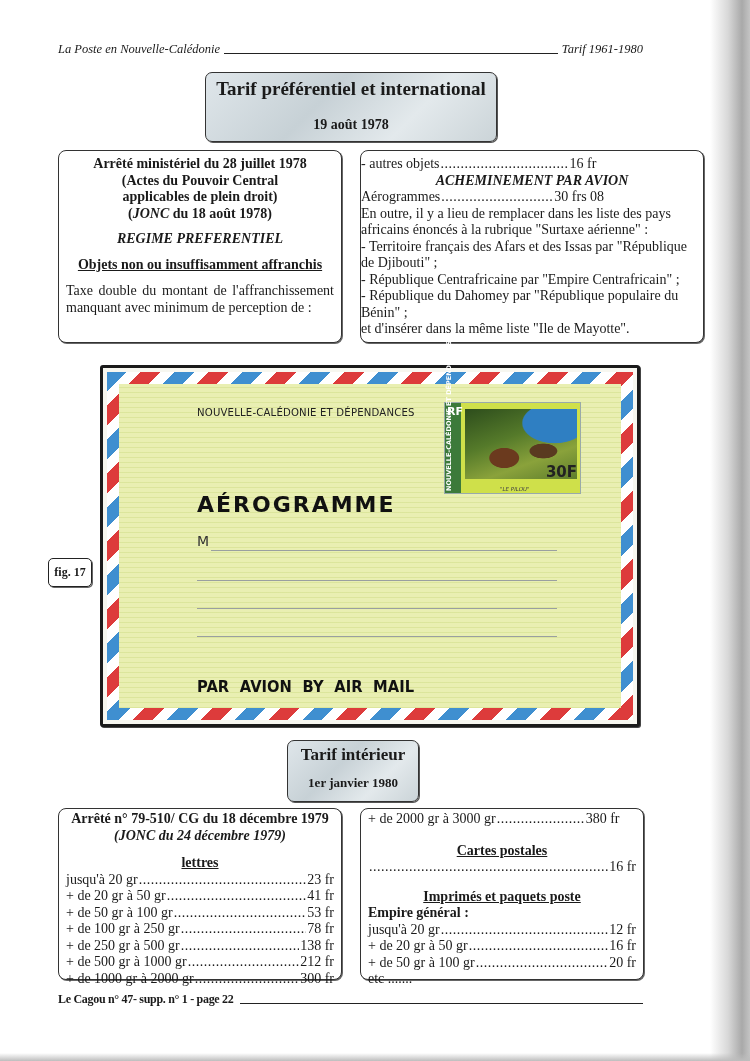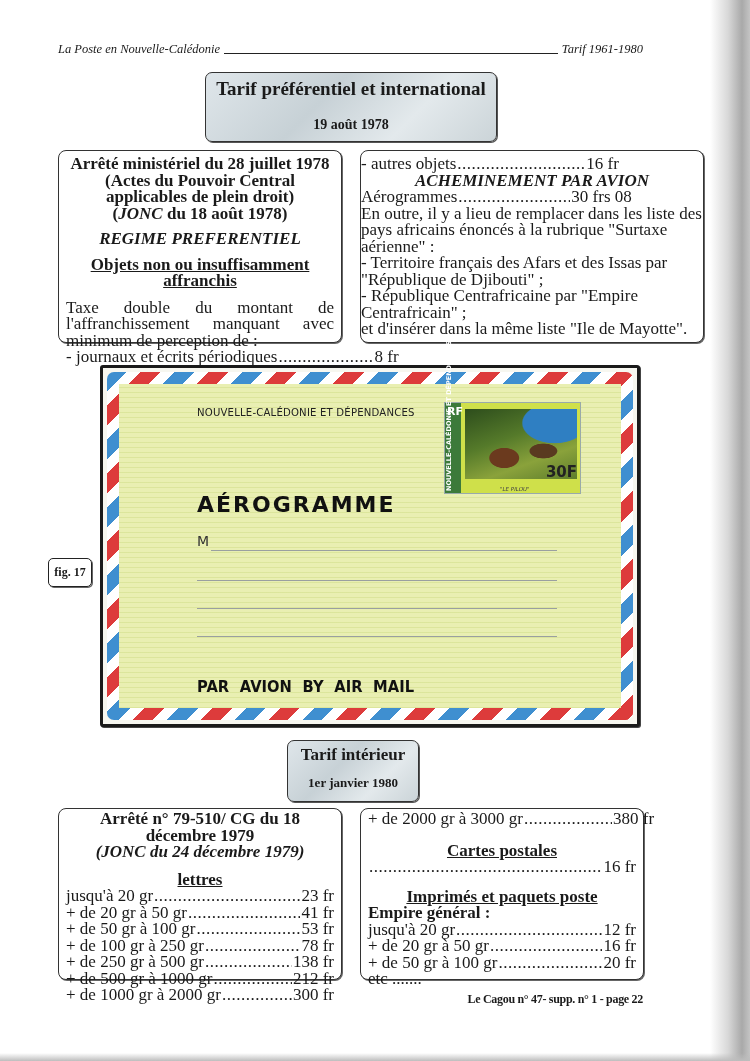--- a/index.html
+++ b/index.html
@@ -25,41 +25,40 @@
       position: absolute; border: 1.5px solid #333; border-radius: 7px;
       background: linear-gradient(135deg, #dfe6ea 0%, #c7d1d6 40%, #e3e9ec 70%, #cbd4d8 100%);
       box-shadow: 1px 1px 0 #555;
       text-align: center; font-weight: bold;
     }
     .title-box .t1 { font-size: 19px; }
     .title-box .t2 { font-size: 14px; }
     .box {
       position: absolute; border: 1.5px solid #333; border-radius: 8px;
       box-shadow: 1px 1px 0 #666; background: #fff;
-      font-size: 17px; line-height: 16.5px; box-sizing: border-box;
+      font-size: 14px; line-height: 16.5px; box-sizing: border-box;
     }
     .center { text-align: center; }
     .b { font-weight: bold; }
     .i { font-style: italic; }
     .u { text-decoration: underline; }
     .row { display: flex; align-items: baseline; white-space: nowrap; }
     .row .dots { flex: 1; overflow: hidden; margin: 0 1px; }
     .row .dots::before { content: "......................................................................................................................................................"; letter-spacing: 0.5px; }
     .justify { text-align: justify; }
     
     .env-frame {
       position: absolute; left: 100px; top: 365px; width: 540px; height: 362px;
       border: 3px solid #1a1a1a; border-radius: 3px; box-sizing: border-box;
       box-shadow: 1px 1px 0 #444; background: #f7f7f0; padding: 4px;
     }
     .env-outer {
       position: relative; width: 100%; height: 100%;
       background: repeating-linear-gradient(135deg,
         #3f8fd0 0 14px, #ffffff 14px 24px, #dd3b3b 24px 38px, #ffffff 38px 48px);
-      border-radius: 7px;
     }
     .env-inner {
       position: absolute; left: 12px; right: 12px; top: 12px; bottom: 12px;
       background-color: #e9efb2;
       background-image: repeating-linear-gradient(0deg, rgba(180,200,90,0.25) 0 1px, transparent 1px 5px);
     }
     .env-country {
       position: absolute; left: 78px; top: 22px; font-family: "DejaVu Sans", sans-serif;
       font-size: 11px; letter-spacing: 0.2px; color: #222; transform: scaleX(0.92); transform-origin: left;
     }
@@ -111,21 +110,20 @@
     .fig-label {
       position: absolute; left: 48px; top: 558px; width: 44px; height: 29px;
       border: 1.5px solid #222; border-radius: 5px; box-sizing: border-box;
       font-weight: bold; font-size: 12px; display: flex; align-items: center; justify-content: center;
       box-shadow: 1px 1px 0 #666;
     }
     .footer {
       position: absolute; top: 992px; left: 58px; width: 585px;
       display: flex; align-items: flex-end; font-weight: bold; font-size: 12px;
       letter-spacing: -0.3px;
-      flex-direction: column;
     }
     .footer .rule { flex: 1; border-bottom: 1.3px solid #222; margin: 0 0 3px 6px; }
   </style>
 </head>
 <body>
 
 <div class="edge-shadow"></div>
 <div class="bottom-shadow"></div>
 
 <div class="running-head">
@@ -142,42 +140,38 @@
 <div class="box" style="left:58px; top:150px; width:284px; height:193px; padding:5px 7px;">
   <div class="center b">Arrêté ministériel du 28 juillet 1978</div>
   <div class="center b">(Actes du Pouvoir Central</div>
   <div class="center b">applicables de plein droit)</div>
   <div class="center b">
     <span>(</span><span class="i">JONC</span><span> du 18 août 1978)</span>
   </div>
   <div class="center b i" style="margin-top:9px;">REGIME PREFERENTIEL</div>
   <div class="center b u" style="margin-top:9px;">Objets non ou insuffisamment affranchis</div>
   <div class="justify" style="margin-top:10px;">Taxe double du montant de l'affranchissement manquant avec minimum de perception de :</div>
-  <div class="row">
-    <span>- journaux et écrits périodiques</span>
-    <span class="dots" style="flex:0 0 95px;"></span>
-    <span>8 fr</span>
-  </div>
 </div>
 
 <div class="box" style="left:360px; top:150px; width:344px; height:193px; padding:5px 0;">
   <div class="row">
     <span>- autres objets</span>
     <span class="dots" style="flex:0 0 128px;"></span>
     <span>16 fr</span>
   </div>
   <div class="center b i">ACHEMINEMENT PAR AVION</div>
   <div class="row">
     <span>Aérogrammes</span>
     <span class="dots" style="flex:0 0 112px;"></span>
     <span>30 frs 08</span>
   </div>
   <div>En outre, il y a lieu de remplacer dans les liste des pays africains énoncés à la rubrique "Surtaxe aérienne" :</div>
   <div>- Territoire français des Afars et des Issas par "République de Djibouti" ;</div>
   <div>- République Centrafricaine par "Empire Centrafricain" ;</div>
+  <div>- République du Dahomey par "République populaire du Bénin" ;</div>
   <div>et d'insérer dans la même liste "Ile de Mayotte".</div>
 </div>
 
 <div class="fig-label">fig. 17</div>
 
 <div class="env-frame">
   <div class="env-outer">
     <div class="env-inner">
       <div class="env-country">NOUVELLE-CALÉDONIE ET DÉPENDANCES</div>
       <div class="stamp">

